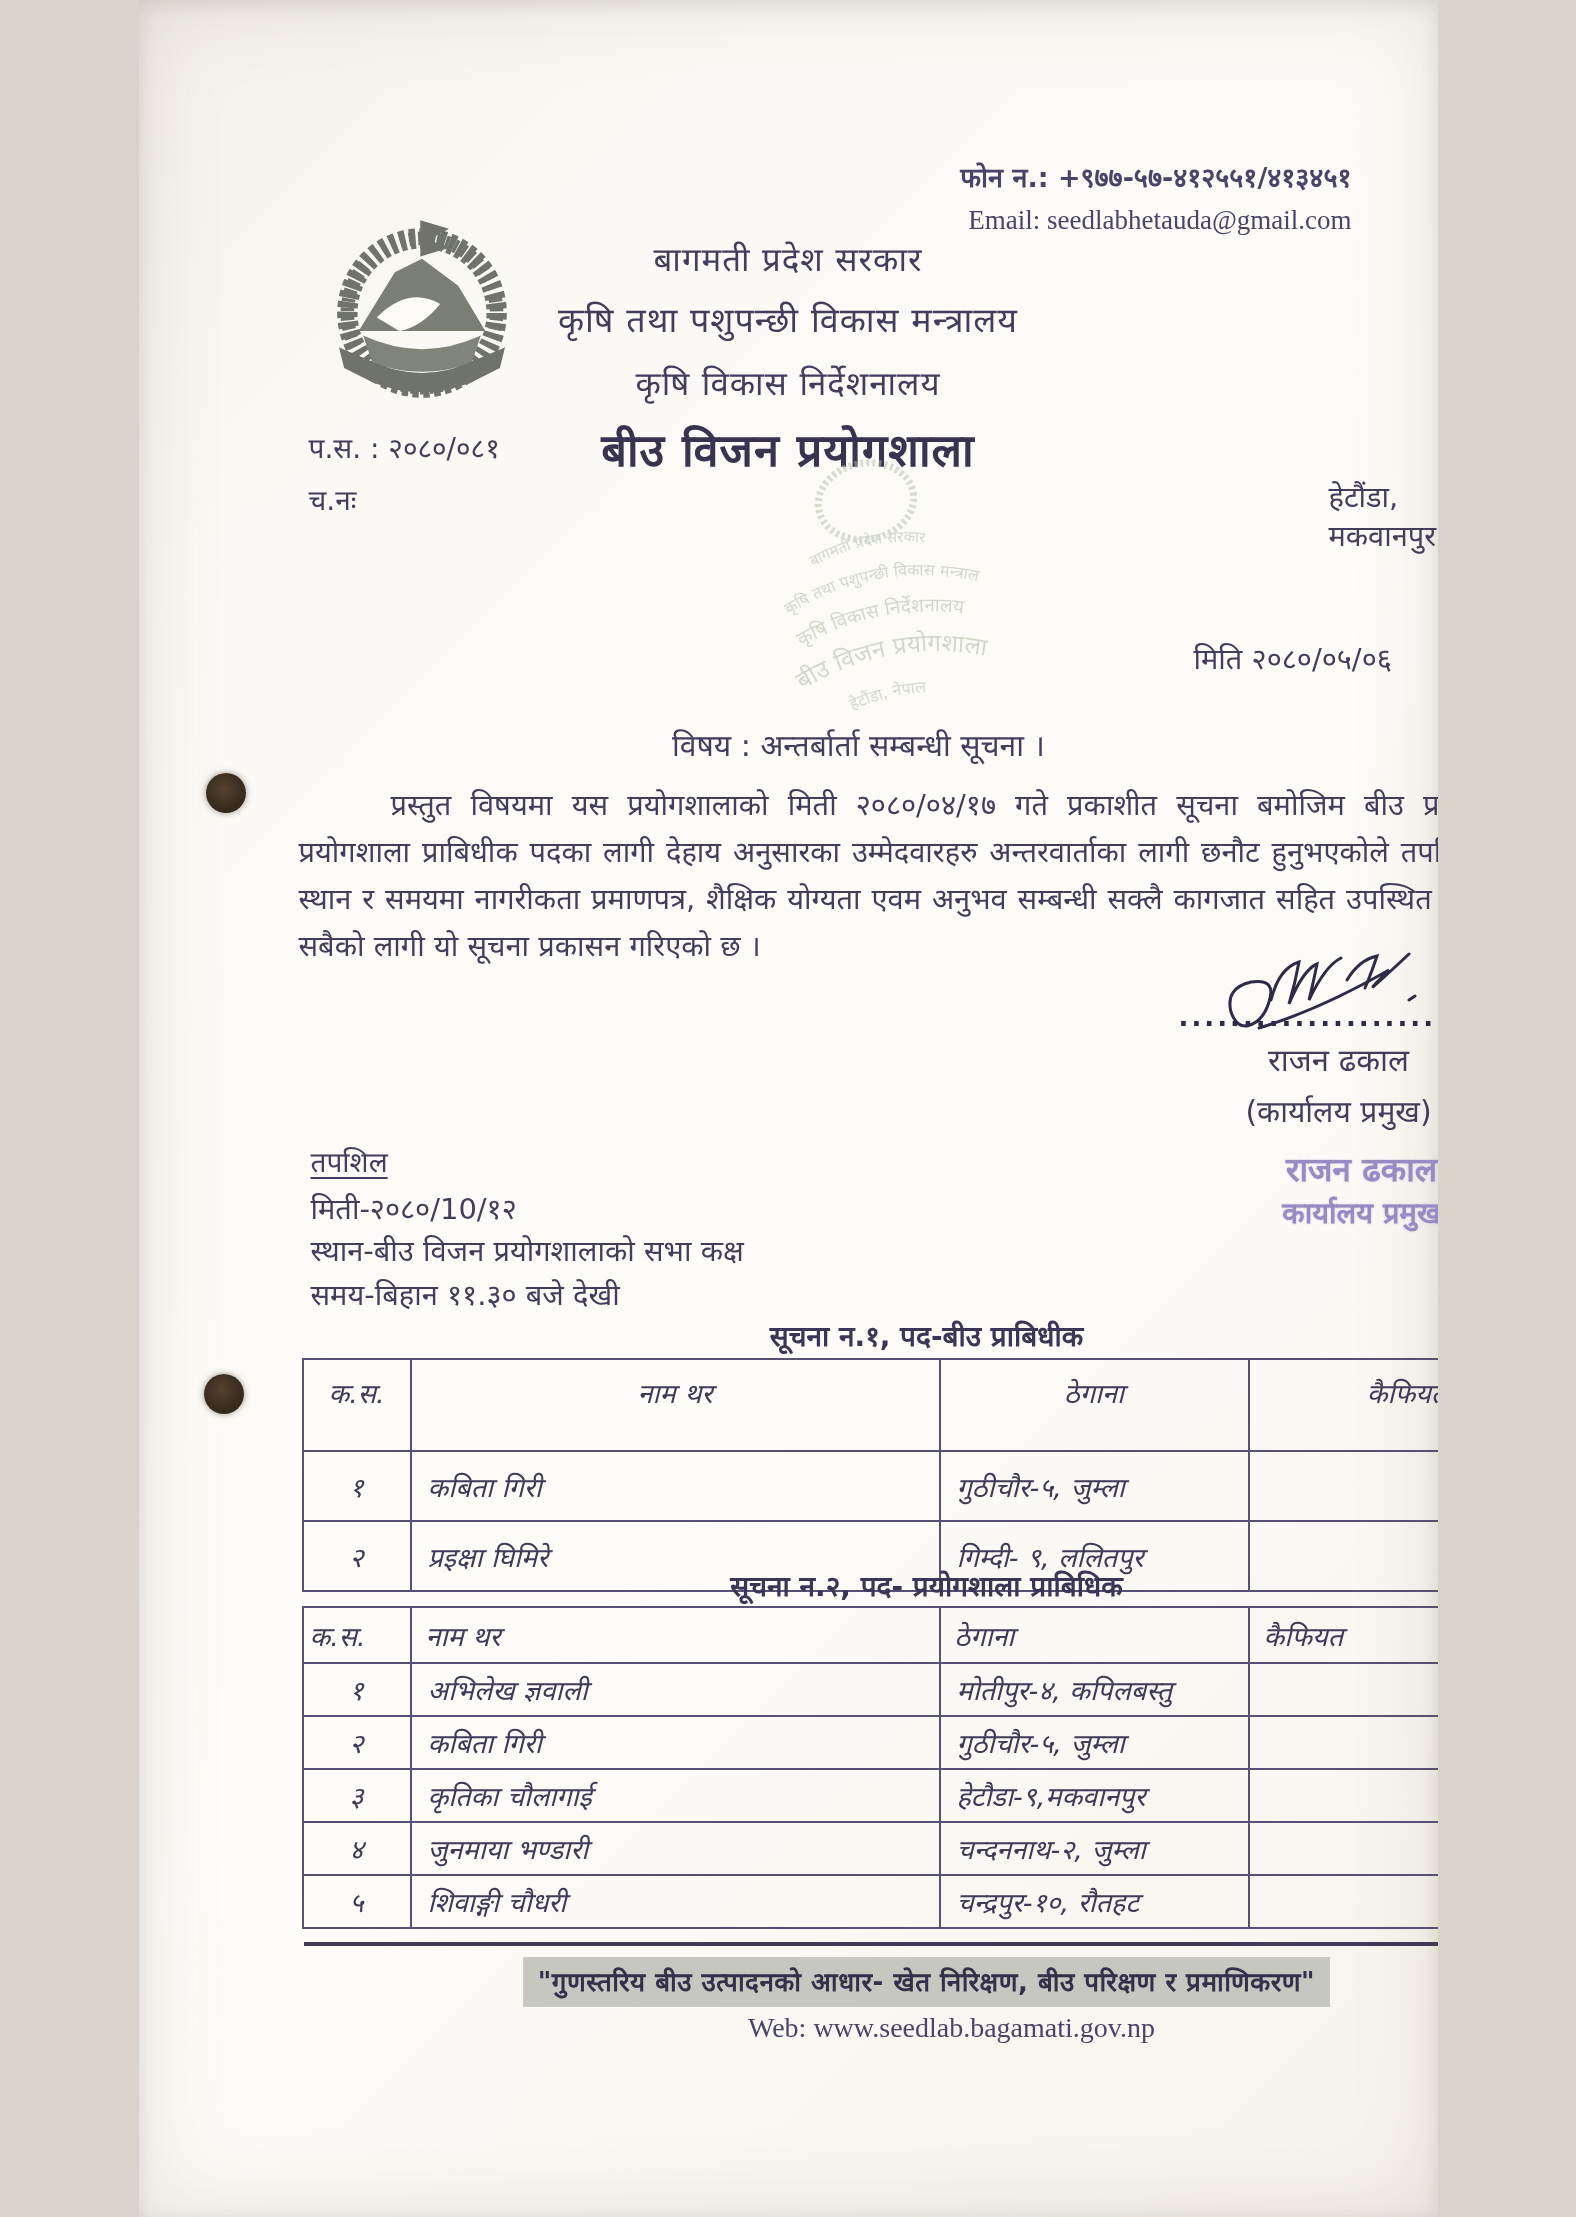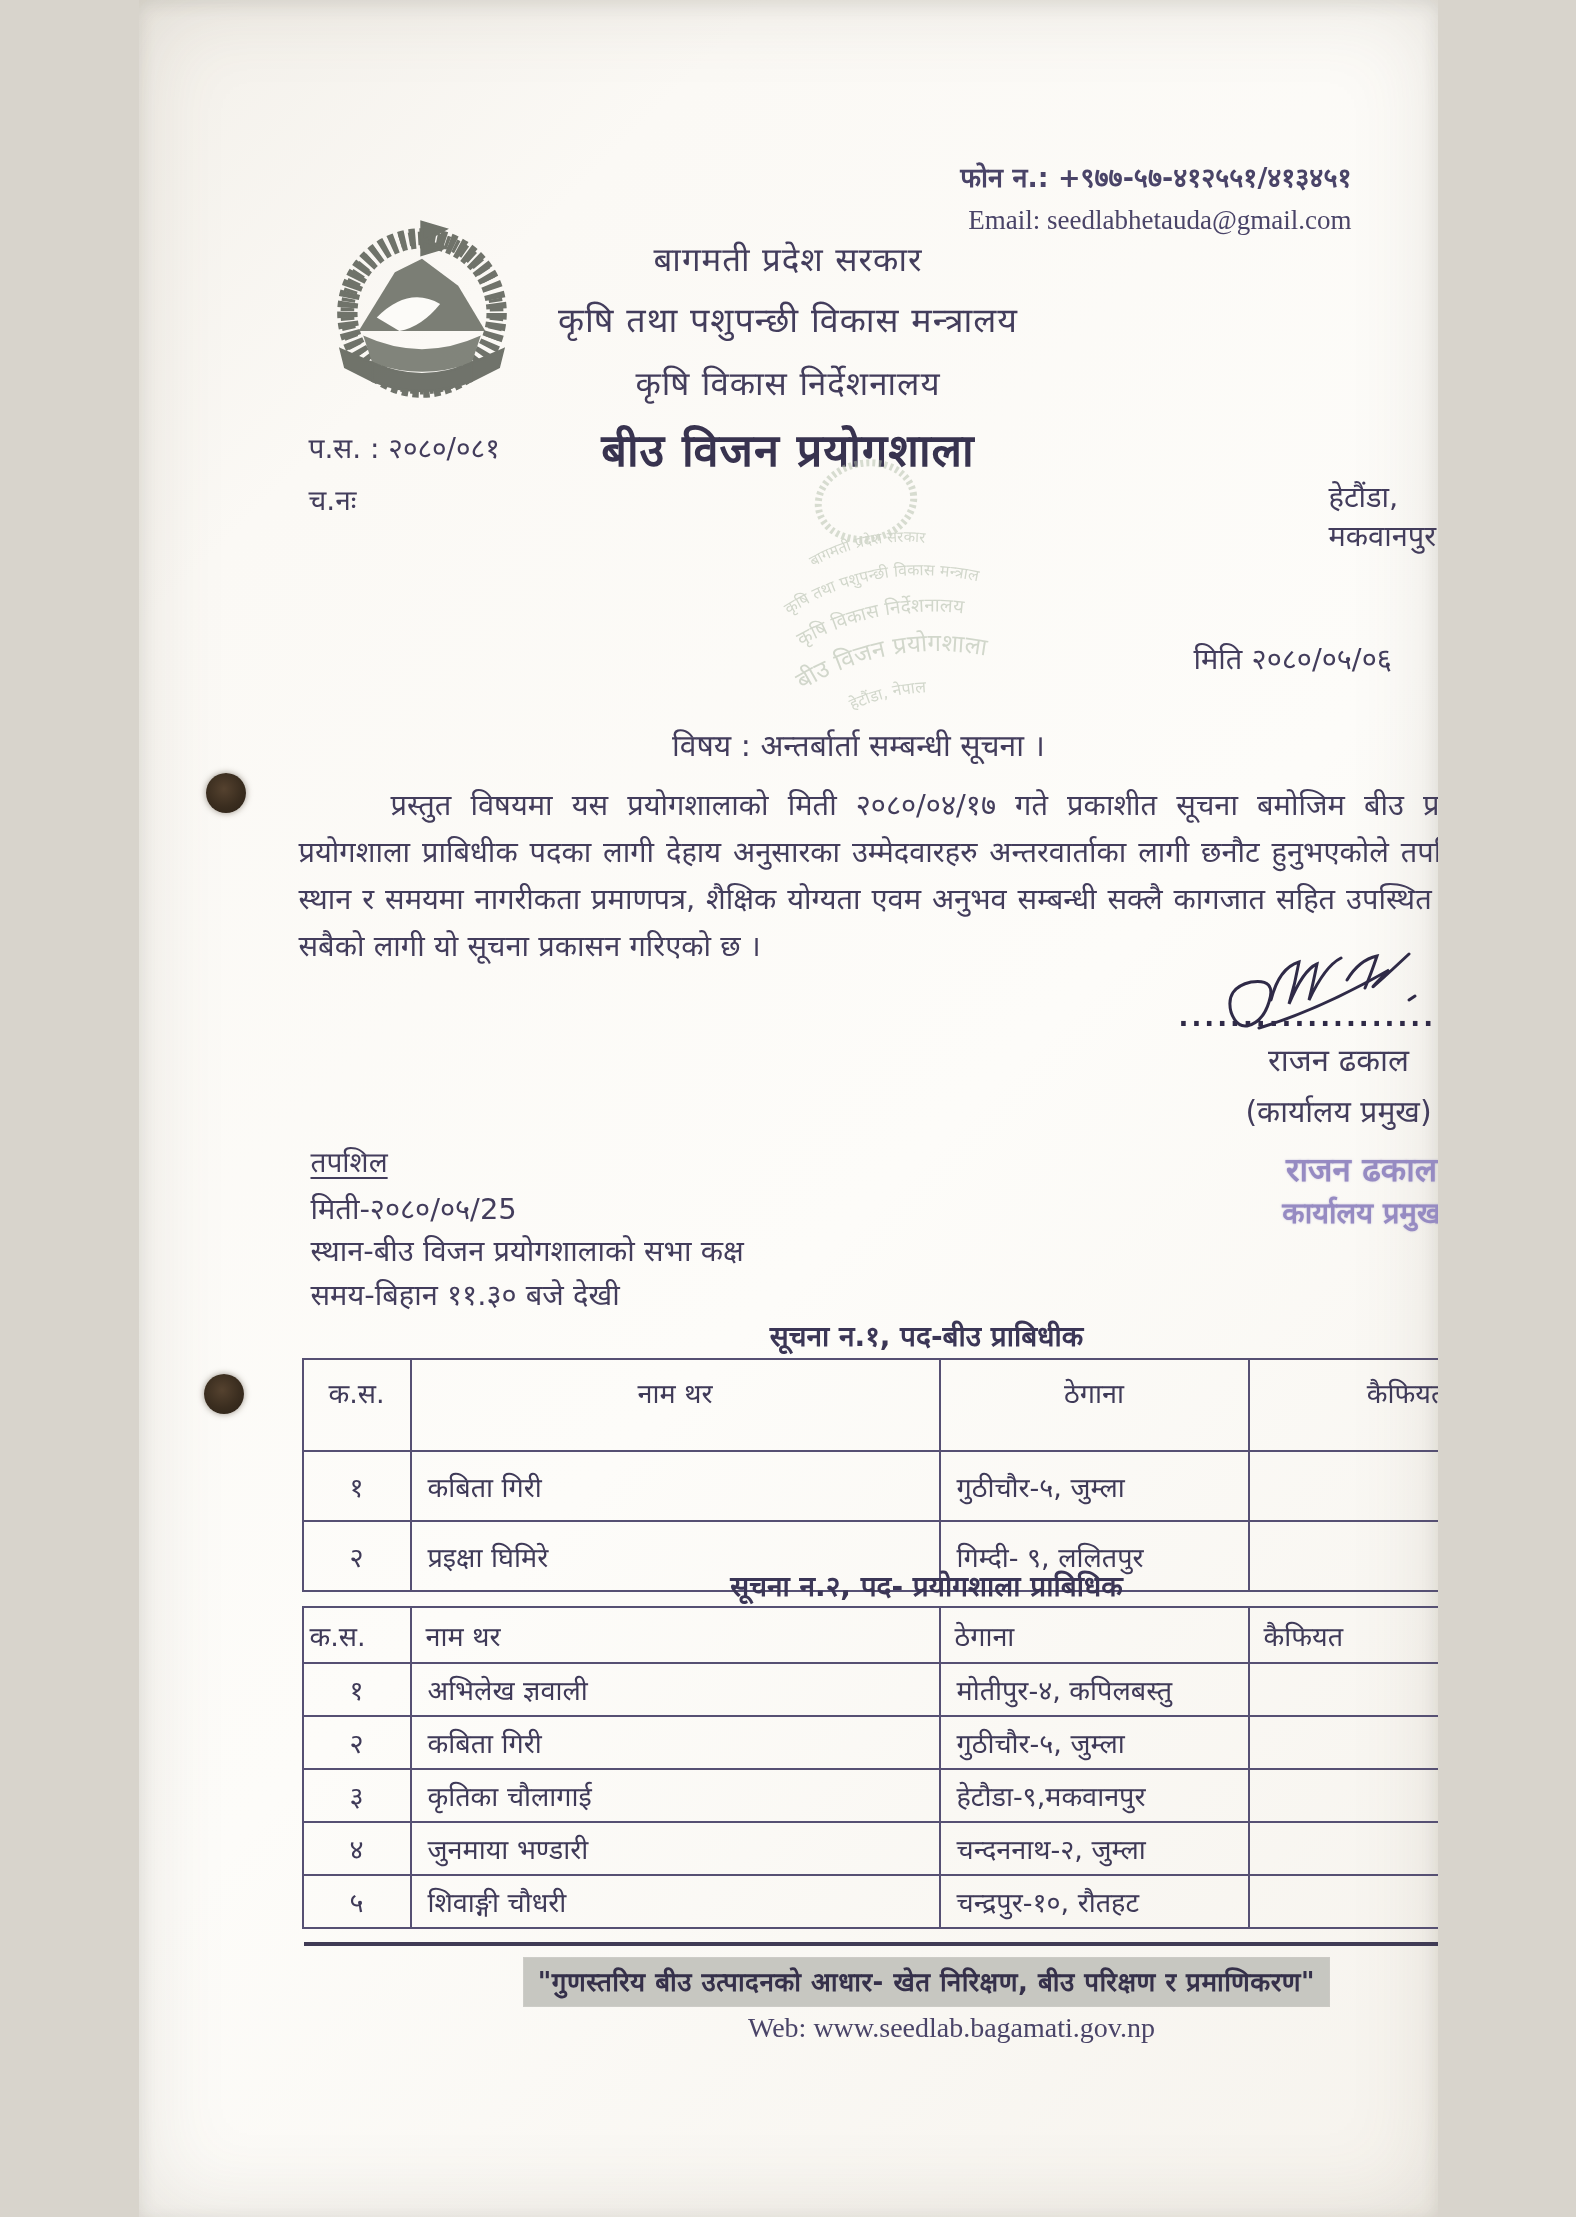--- a/index.html
+++ b/index.html
@@ -16,21 +16,21 @@
   .center{text-align:center;}
   .hole{
     width:40px;height:40px;border-radius:50%;
     background:radial-gradient(circle at 45% 40%, #55422f 0%, #3a2d1f 55%, #2b2117 100%);
     box-shadow:0 0 6px rgba(60,45,30,.5);
   }
   .hdr-line{width:100%;text-align:center;letter-spacing:1px;}
   table.roster{border-collapse:collapse;table-layout:fixed;width:1262px;}
   table.roster td,table.roster th{
     border:2px solid #565073;font-weight:normal;
-    font-size:27px;color:#3f3a58;overflow:hidden;white-space:nowrap;
+    font-size:27px;color:#3f3a58;overflow:hidden;white-space:nowrap;font-style:italic;
   }
   .t1 th{vertical-align:top;padding-top:14px;text-align:center;}
   .t1 td{vertical-align:middle;}
   .t2 th{vertical-align:middle;text-align:left;padding-left:14px;}
   .t2 td{vertical-align:middle;}
   .cell-pad{padding-left:16px;}
   .num-cell{text-align:center;}
   .slogan{
     display:inline-block;background:#c7c7c1;color:#35304a;
     padding:5px 14px 7px;font-size:26px;font-weight:bold;letter-spacing:.5px;
@@ -117,21 +117,21 @@
       </g>
     </svg>
   </div>
   <div class="abs dotline center" style="left:1040px;top:1002px;width:340px;">............................</div>
   <div class="abs center" style="left:1040px;top:1038px;width:320px;font-size:31px;">राजन ढकाल</div>
   <div class="abs center" style="left:1040px;top:1090px;width:320px;font-size:30px;">(कार्यालय प्रमुख)</div>
   <div class="abs center stamp-purple" style="left:1063px;top:1146px;width:320px;font-size:33px;">राजन ढकाल</div>
   <div class="abs center stamp-purple" style="left:1063px;top:1192px;width:320px;font-size:29px;">कार्यालय प्रमुख</div>
 
   <div class="abs" style="left:172px;top:1142px;font-size:28px;text-decoration:underline;text-underline-offset:5px;">तपशिल</div>
-  <div class="abs" style="left:172px;top:1188px;font-size:29px;">मिती-२०८०/०५/25</div>
+  <div class="abs" style="left:172px;top:1188px;font-size:29px;">मिती-२०८०/10/१२</div>
   <div class="abs" style="left:172px;top:1230px;font-size:29px;">स्थान-बीउ विजन प्रयोगशालाको सभा कक्ष</div>
   <div class="abs" style="left:172px;top:1274px;font-size:29px;">समय-बिहान ११.३० बजे देखी</div>
 
   <div class="abs center" style="left:0;top:1316px;width:1576px;font-size:28px;font-weight:bold;color:#3b3656;">सूचना न.१, पद-बीउ प्राबिधीक</div>
   <div class="abs" style="left:163px;top:1358px;">
     <table class="roster t1">
       <colgroup>
           <col style="width:108px">
           <col style="width:529px">
           <col style="width:309px">

